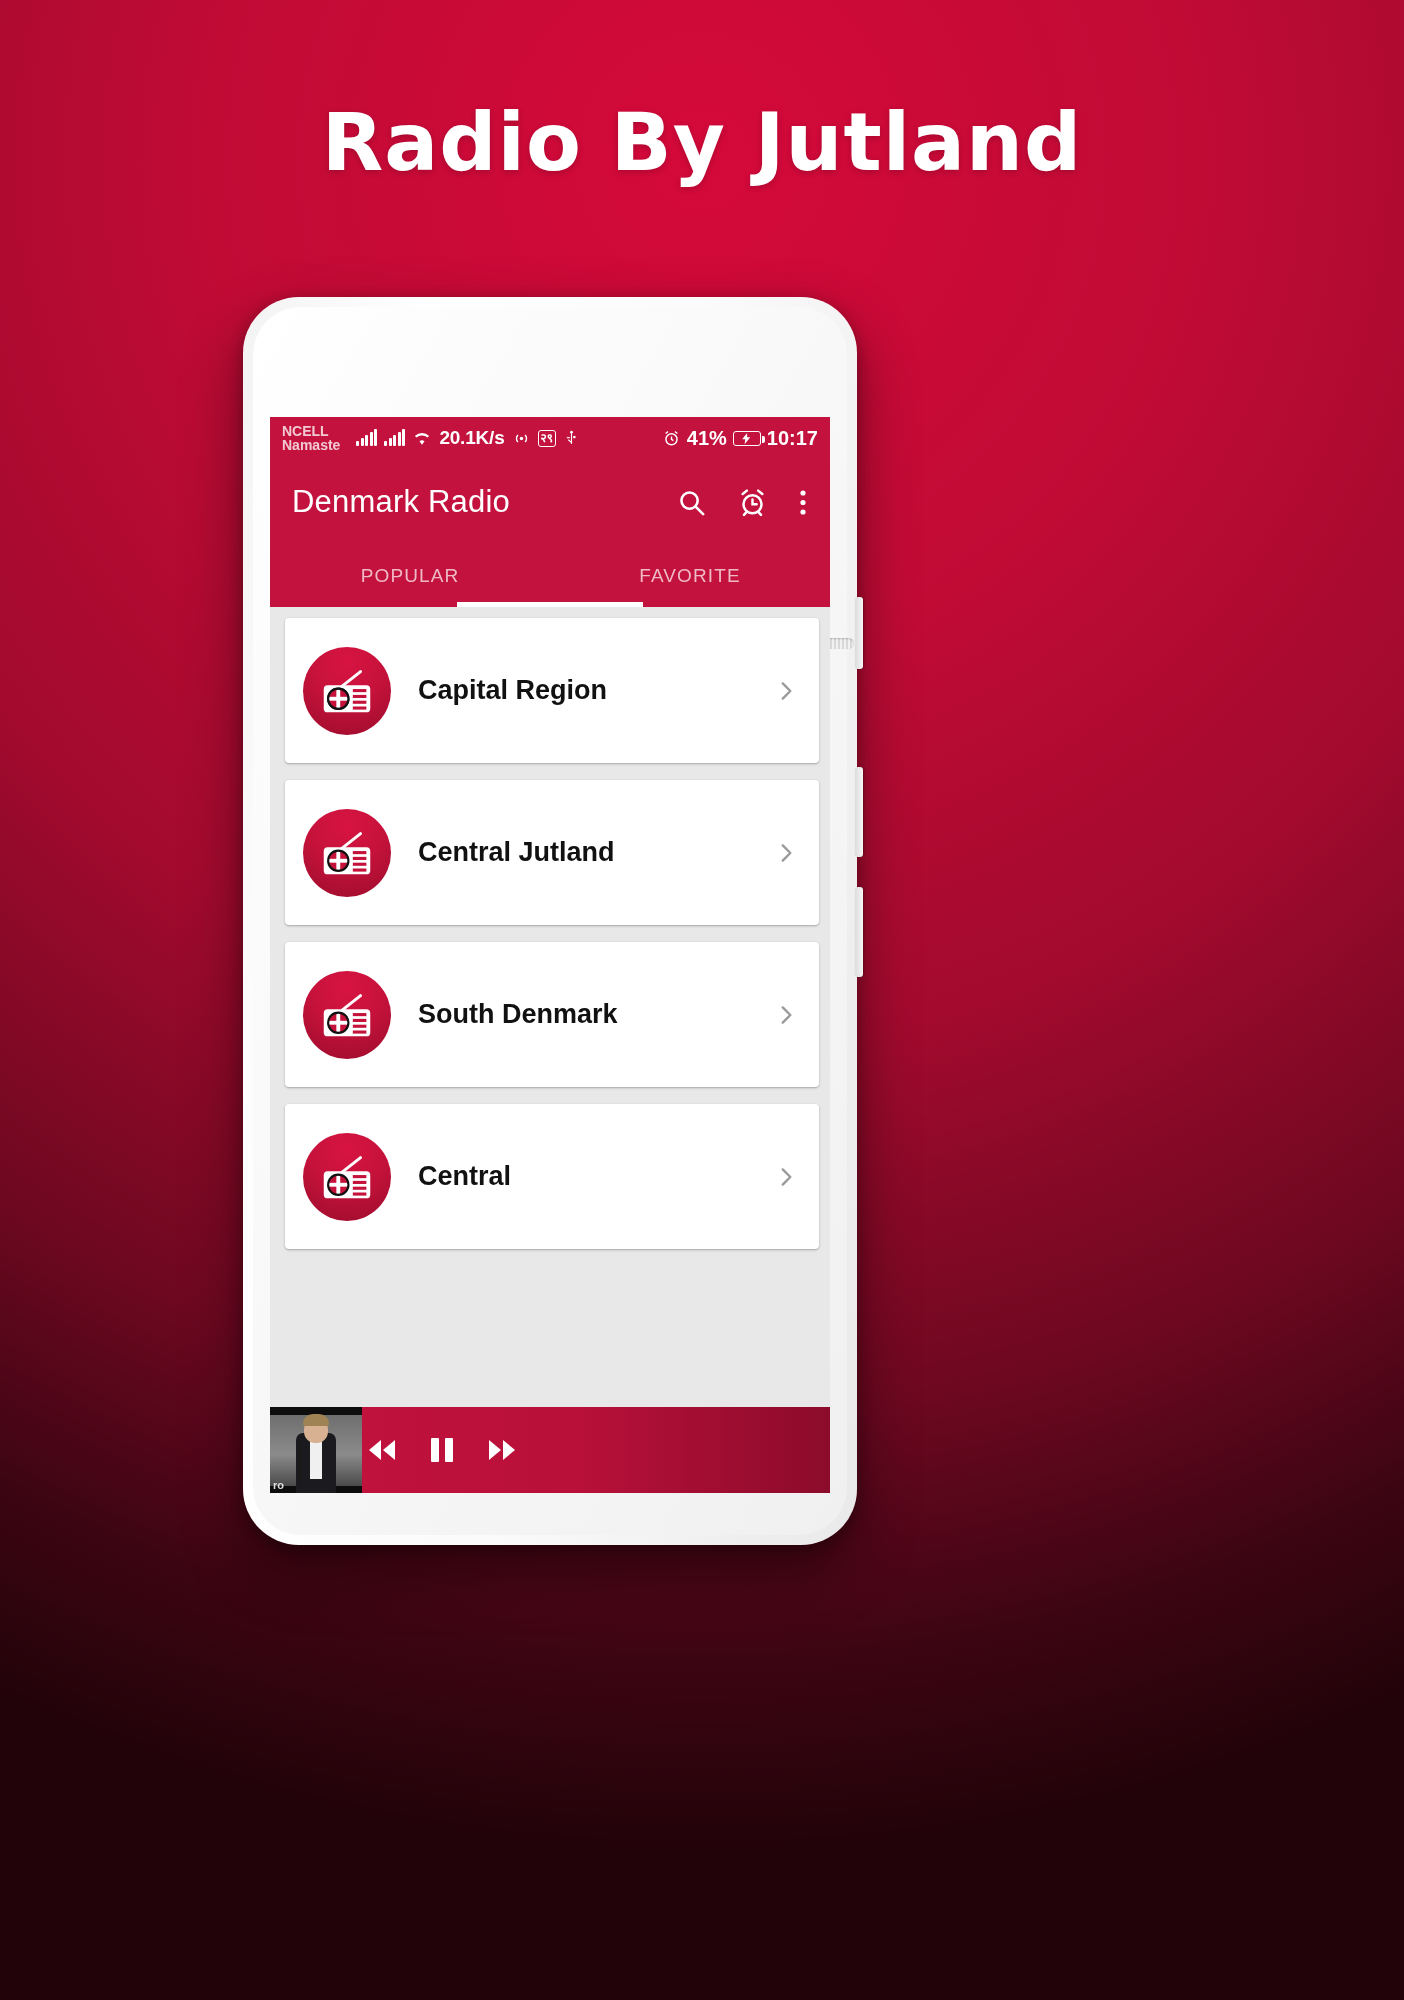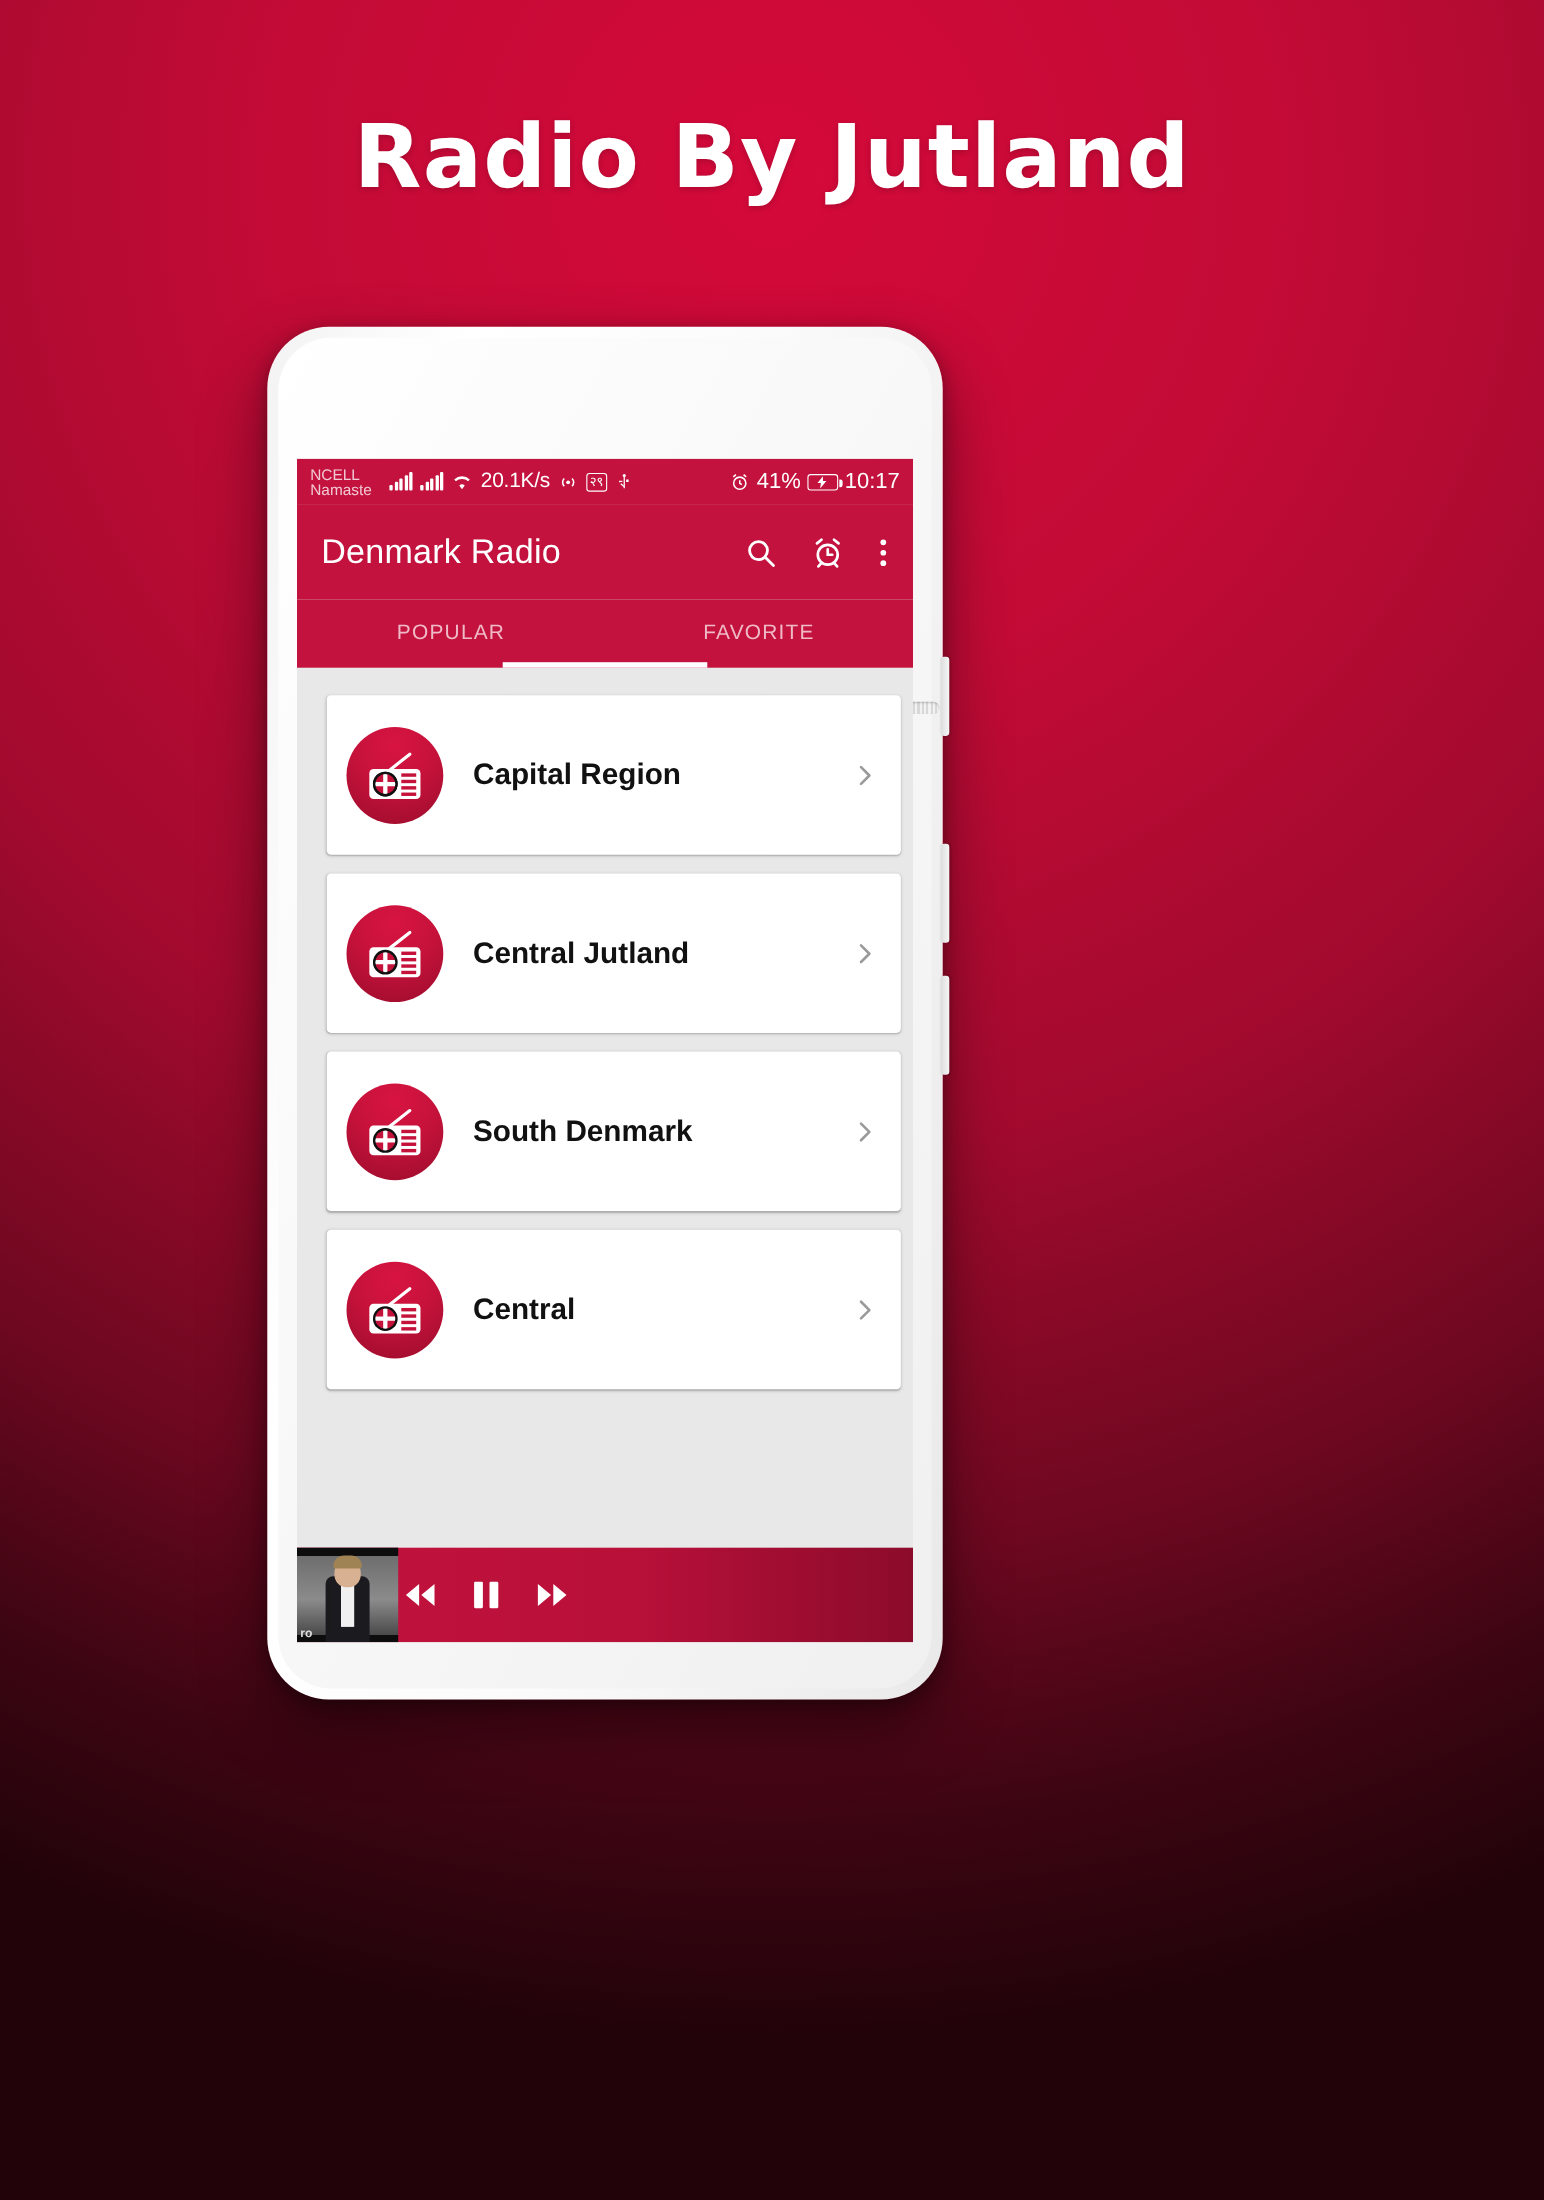--- a/index.html
+++ b/index.html
@@ -63,21 +63,21 @@
   
   .screen {
     position:absolute; left:27px; top:120px; width:560px; height:1076px;
     background:#e8e8e8; overflow:hidden;
   }
 
   
   .statusbar {
     height:42px; background:#c2123d; color:#fff;
     display:flex; align-items:center; padding:12px 12px;
-    font-size:19px; position:relative;
+    font-size:19px; position:relative;font-weight:bold;
   }
   .carrier { line-height:1.02; font-size:14px; color:#f2c9d3; margin-right:9px; }
   .sb-left { display:flex; align-items:center; gap:7px; }
   .sb-right { position:absolute; right:12px; display:flex; align-items:center; gap:6px; font-size:20px; }
   .bars { display:flex; align-items:flex-end; gap:1.5px; height:16px; }
   .bars i { width:3px; background:#fff; border-radius:1px; display:block; }
   .bars i:nth-child(1){height:5px} .bars i:nth-child(2){height:8px}
   .bars i:nth-child(3){height:11px} .bars i:nth-child(4){height:14px}
   .bars i:nth-child(5){height:17px}
   .speed { font-size:19px; letter-spacing:-.2px; }
@@ -108,21 +108,21 @@
   .tab {
     flex:1; display:flex; align-items:center; justify-content:center;
     font-size:19px; letter-spacing:1.1px; color:#f0b9c6; font-weight:500;
   }
   .tab.active { color:#fff; }
   .tab-indicator {
     position:absolute; bottom:0; left:33.33%; width:33.33%; height:5px; background:#fff;
   }
 
   
-  .list { padding:11px 11px 0 27px; height:930px; overflow:hidden;margin-top:14px; }
+  .list { padding:11px 11px 0 15px; height:930px; overflow:hidden; }
   .card {
     background:#fff; border-radius:4px; height:145px; margin-bottom:17px;
     display:flex; align-items:center; padding:0 20px 0 18px;
     box-shadow:0 1px 3px rgba(0,0,0,.20), 0 1px 1px rgba(0,0,0,.10);
   }
   .radio-badge {
     width:88px; height:88px; border-radius:50%; flex:0 0 auto;
     background:radial-gradient(circle at 50% 18%, #d81441 0%, #c5123b 45%, #9c0c2c 100%);
     display:flex; align-items:center; justify-content:center;
   }

